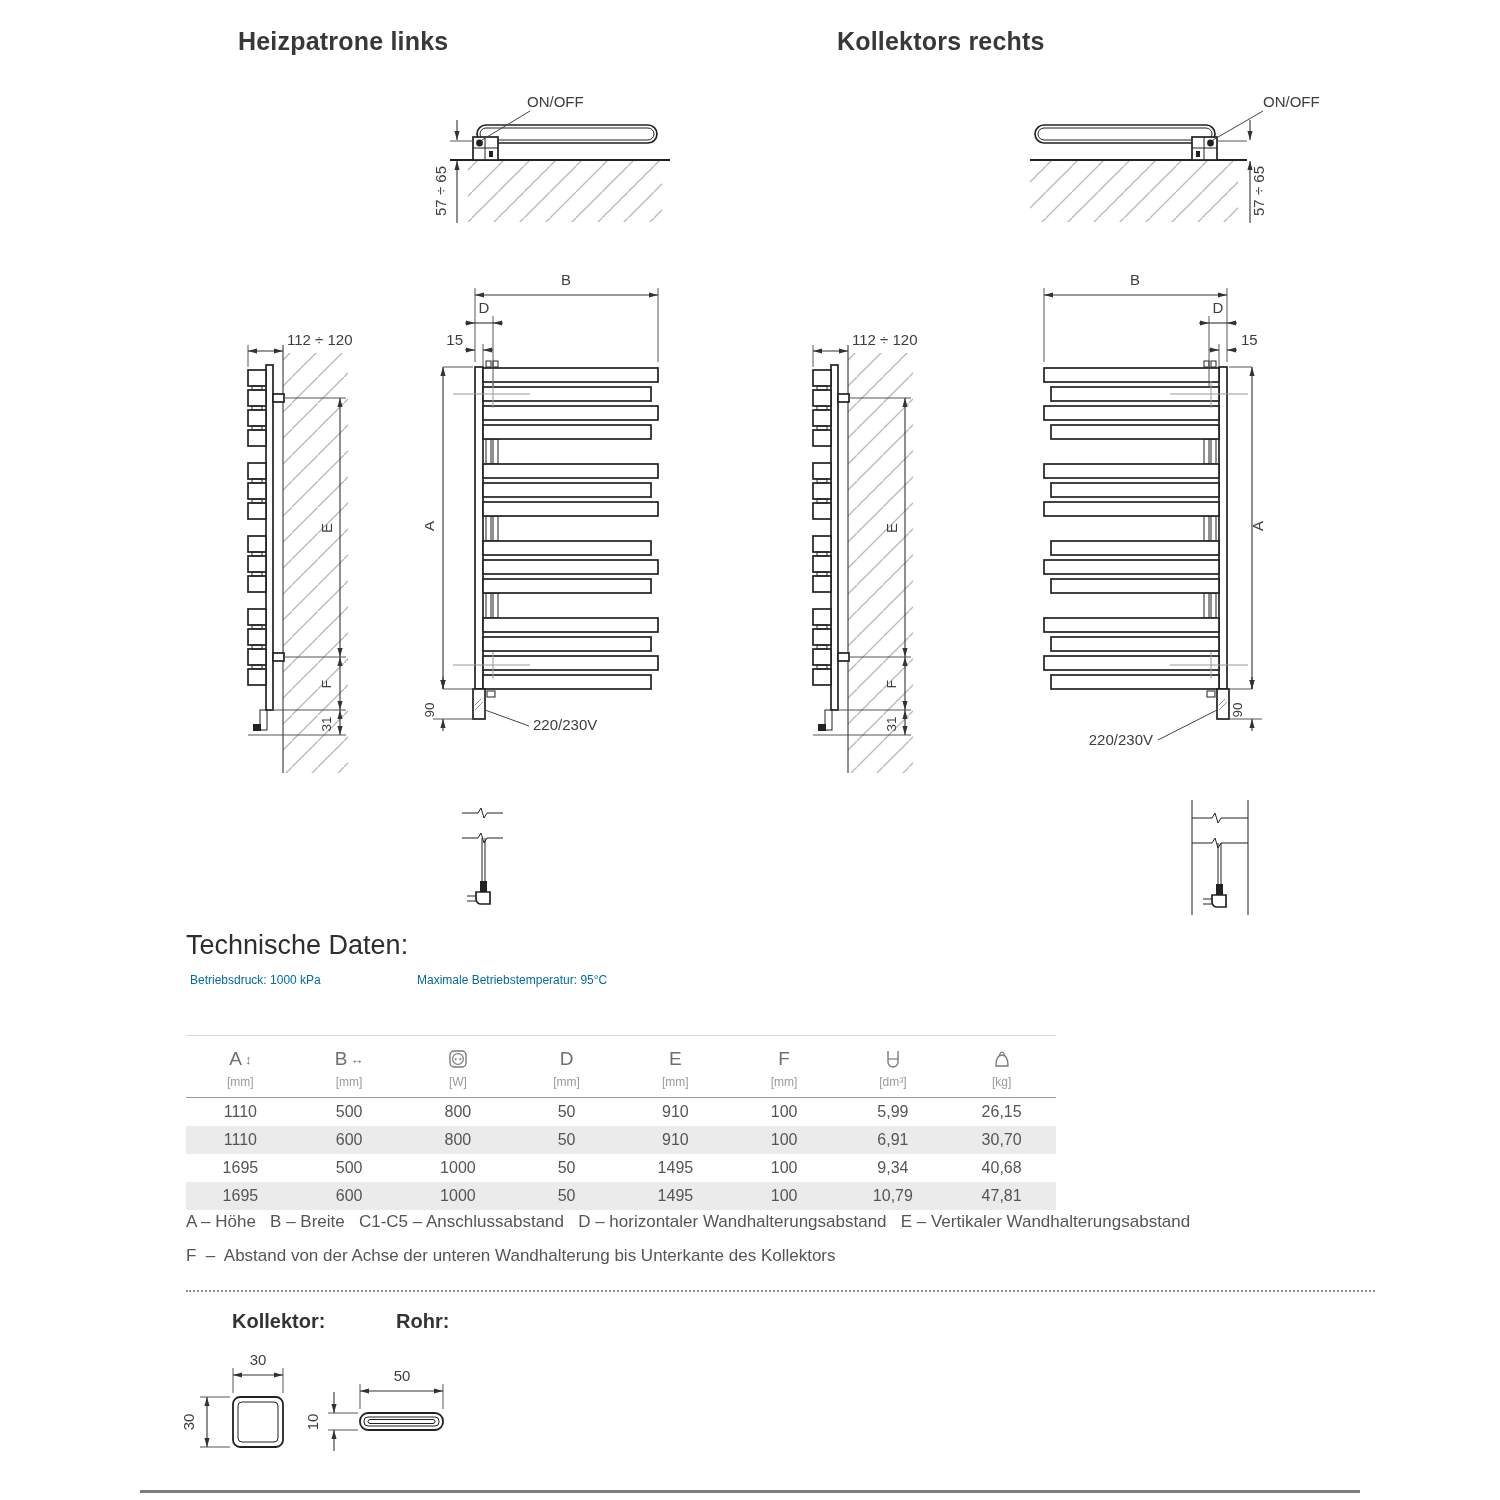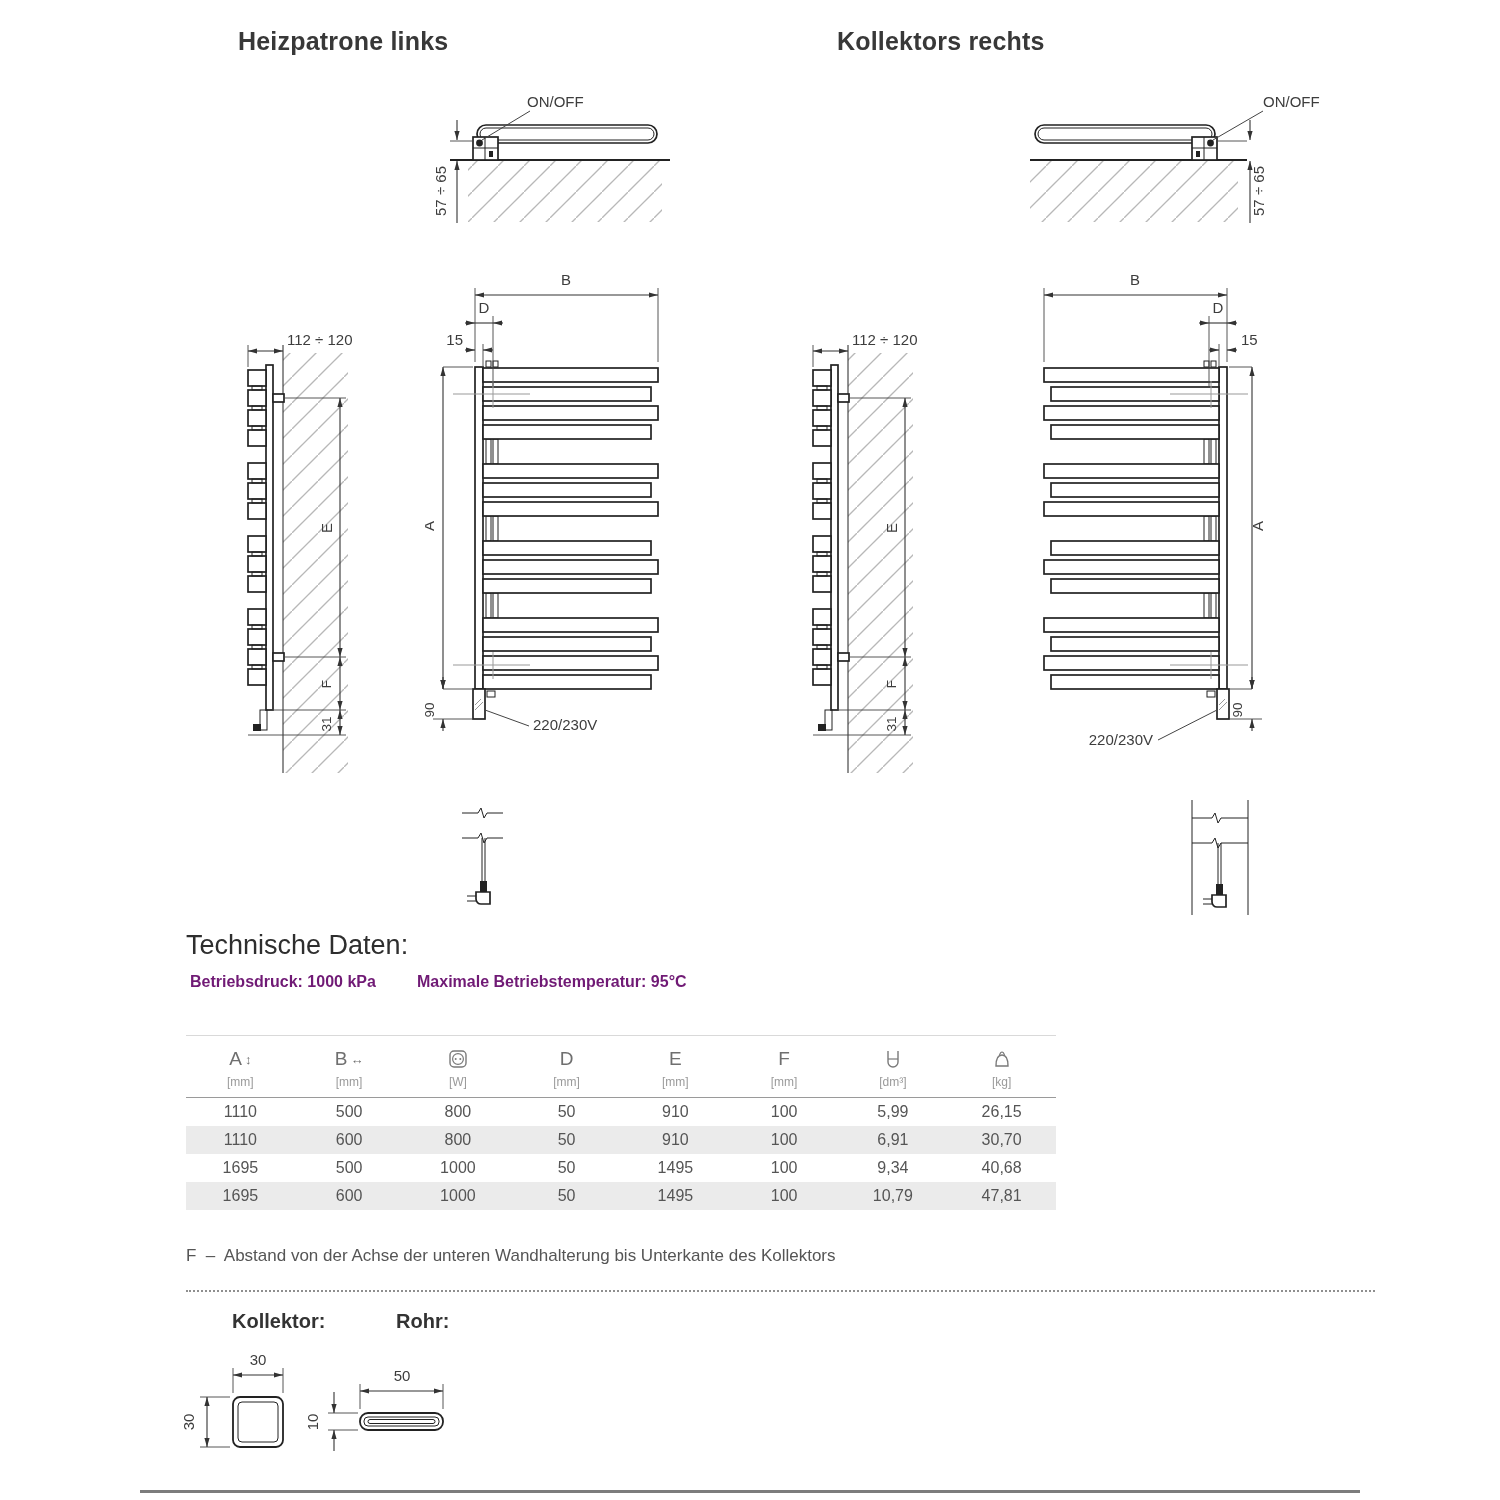--- a/index.html
+++ b/index.html
@@ -1,21 +1,21 @@
 <!DOCTYPE html>
 <html><head>
 <meta charset="utf-8">
 <style>
   html,body{margin:0;padding:0;background:#fff;}
   .canvas{position:relative;width:1376px;height:1500px;background:#ffffff;overflow:hidden;
           font-family:"Liberation Sans",sans-serif;}
   .abs{position:absolute;}
   .title{font-size:25px;font-weight:700;color:#383838;letter-spacing:.2px;}
   .h2{font-size:27px;font-weight:400;color:#2e2e2e;}
-  .infoline{font-size:16px;color:#701a75;font-weight:bold;}
+  .infoline{font-size:12px;color:#0369a1;}
   .boldlabel{font-size:20px;font-weight:700;color:#333;margin-left:48px;}
   
   svg text{font-family:"Liberation Sans",sans-serif;}
   .body{fill:none;stroke:#222;stroke-width:1.8;}
   .bodyw{fill:#fff;stroke:#222;stroke-width:1.7;}
   .bodyf{fill:#222;stroke:none;}
   .thin{fill:none;stroke:#222;stroke-width:1;}
   .dim{stroke:#333;stroke-width:1.1;fill:none;}
   .ext{stroke:#444;stroke-width:.9;fill:none;}
   .leader{stroke:#444;stroke-width:1;fill:none;}
@@ -515,20 +515,21 @@
       <div class="tcell">600</div>
       <div class="tcell">1000</div>
       <div class="tcell">50</div>
       <div class="tcell">1495</div>
       <div class="tcell">100</div>
       <div class="tcell">10,79</div>
       <div class="tcell">47,81</div>
     </div>
   </div>
 
+  <div class="abs legend" style="left:186px;top:1212px;width:1180px;">A – Höhe   B – Breite   C1-C5 – Anschlussabstand   D – horizontaler Wandhalterungsabstand   E – Vertikaler Wandhalterungsabstand</div>
   <div class="abs legend" style="left:186px;top:1246px;width:1180px;">F  –  Abstand von der Achse der unteren Wandhalterung bis Unterkante des Kollektors</div>
 
   <div class="abs dotted" style="left:186px;top:1290px;width:1300px;"></div>
 
   <div class="abs boldlabel" style="left:184px;top:1310px;">Kollektor:</div>
   <div class="abs boldlabel" style="left:348px;top:1310px;">Rohr:</div>
 
   <svg class="abs" style="left:180px;top:1340px;" width="130" height="130" viewBox="0 0 130 130">
     <rect x="53" y="57" width="50" height="50" rx="7" class="body"></rect>
     <rect x="58" y="62" width="40" height="40" rx="4" class="thin"></rect>

